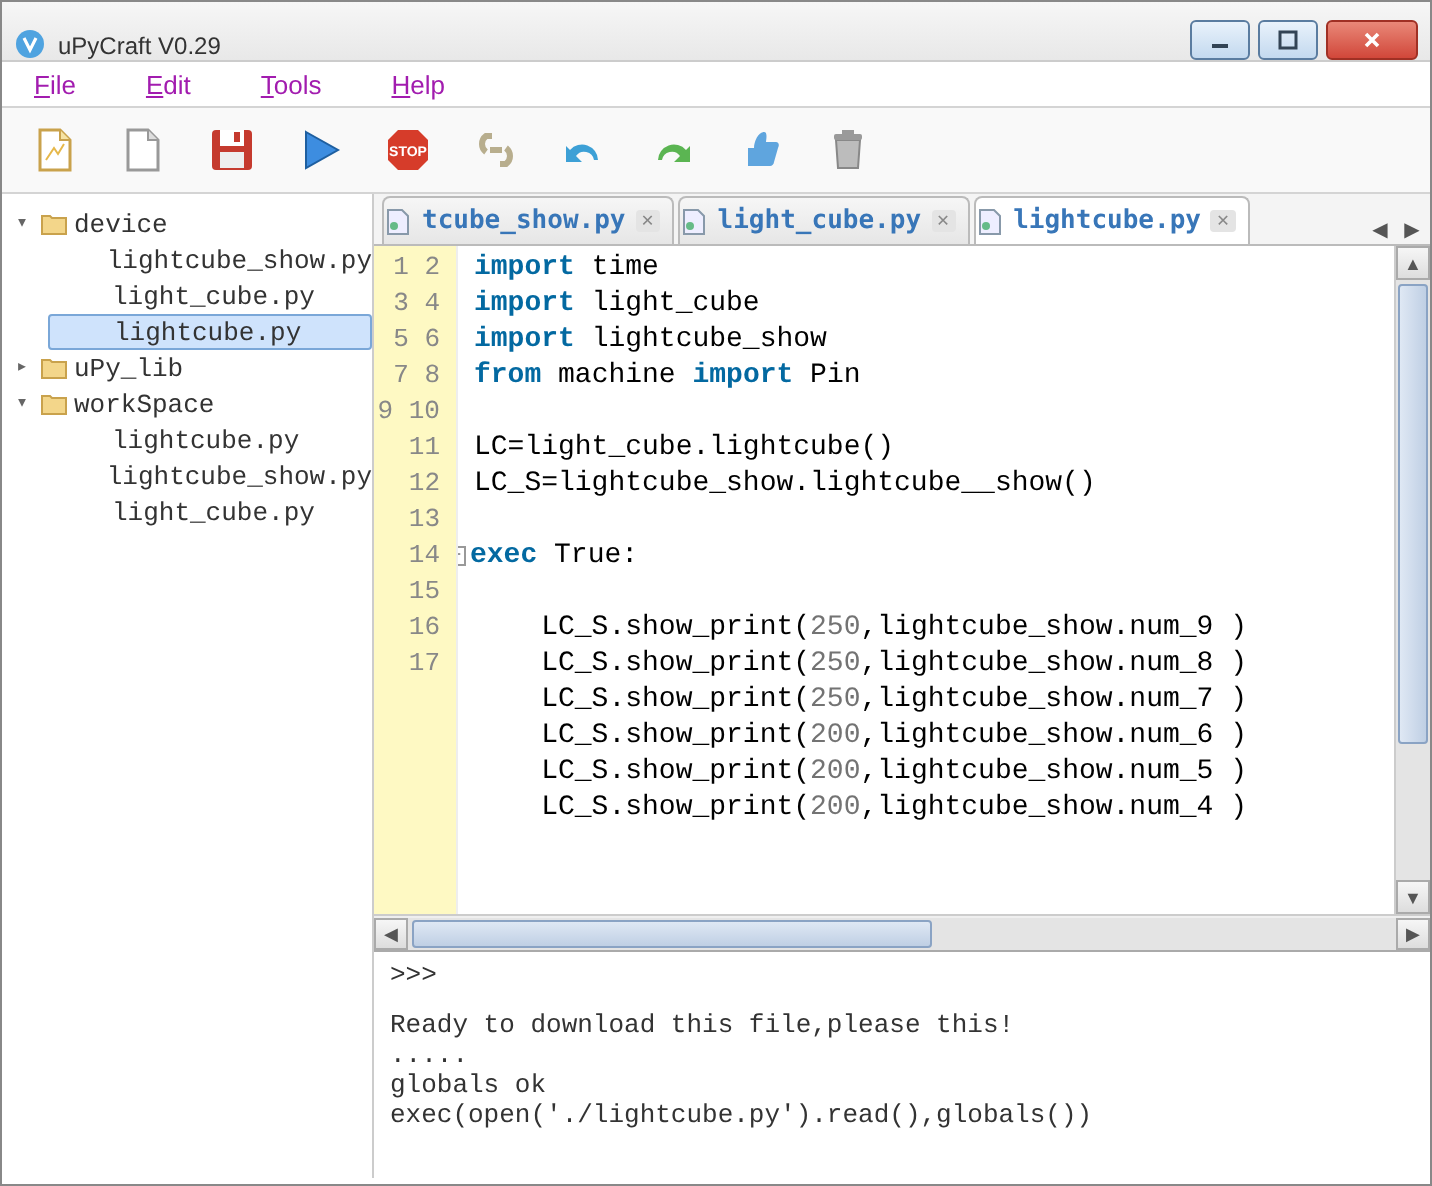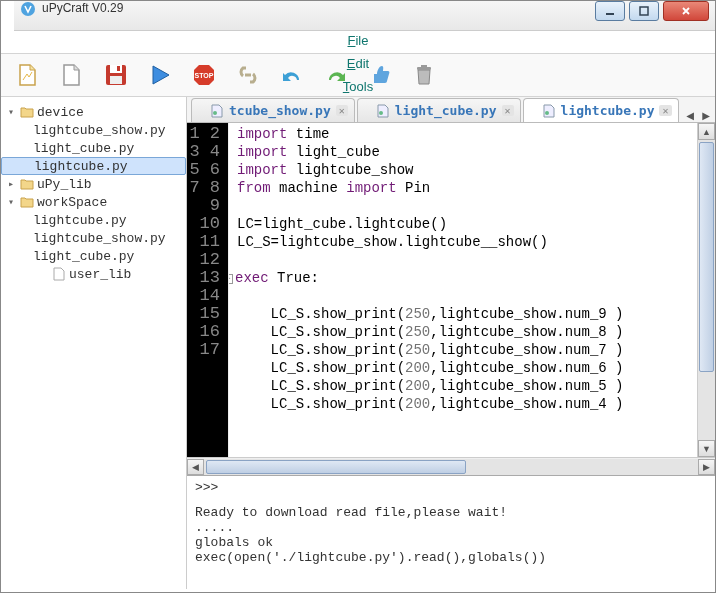--- a/index.html
+++ b/index.html
@@ -1,65 +1,65 @@
 <!DOCTYPE html>
 <html><head>
 <meta charset="utf-8">
 <style>
 * { margin: 0; padding: 0; box-sizing: border-box; }
 body { font-family: "Segoe UI", Tahoma, sans-serif; font-size: 12px; background: #fff; width: 716px; height: 593px; overflow: hidden; border: 1px solid #888; }
 
 
-.titlebar { height: 30px; background: linear-gradient(#f6f6f6,#e8e8e8); display: flex; align-items: flex-start; padding: 0 6px; border-bottom: 1px solid #ccc; margin-left: 13px; }
+.titlebar { height: 30px; background: linear-gradient(#f6f6f6,#e8e8e8); display: flex; align-items: flex-end; padding: 0 6px; border-bottom: 1px solid #ccc; }
 .titlebar-icon { width: 16px; height: 16px; margin-right: 6px; }
 .titlebar-text { flex: 1; font-size: 12px; color: #333; }
 .winbtns { display: flex; }
 .winbtn { width: 30px; height: 20px; border: 1px solid #5a7ca0; border-radius: 3px; margin-left: 4px; display: flex; align-items: center; justify-content: center; font-size: 11px; background: linear-gradient(#e9f2fb,#c3d9ef); cursor: pointer; }
 .winbtn.close { background: linear-gradient(#e98878,#d1473a); color:#fff; width: 46px; border-color:#a03024;}
 .winbtn svg { width: 10px; height: 10px; }
 
 
-.menubar { height: 22px; display: flex; align-items: center; padding: 0 8px; gap: 4px; font-size: 13px; color: #0f766e; flex-direction: column;}
+.menubar { height: 22px; display: flex; align-items: center; padding: 0 8px; gap: 19px; font-size: 13px; color: #a21caf;}
 .menuitem { padding: 2px 8px; cursor: pointer; }
 .menuitem u { text-decoration: underline; }
 .hr { height:1px; background:#d4d4d4; }
 
 
 .toolbar { height: 42px; display: flex; align-items: center; padding: 4px 12px; gap: 14px; background:#f9f9f9; }
 .tbtn { width: 30px; height: 30px; display:flex; align-items:center; justify-content:center; cursor:pointer; border-radius:3px; }
 .tbtn svg { width: 26px; height: 26px; }
 
 
 .main { display: flex; height: 492px; }
 .sidebar { width: 186px; border-right: 1px solid #ccc; overflow: auto; padding-top:6px;}
 .tree { font-family: "Consolas","Courier New",monospace; font-size: 13px; color:#333;}
 .tree-row { display:flex; align-items:center; height:18px; padding-left:4px; cursor:pointer; white-space:nowrap;}
 .tree-row.sel { background:#cfe3fc; border:1px solid #7aa7d8; border-radius:2px; }
 .exp { width:12px; text-align:center; font-size:10px; color:#666; display:inline-block;}
 .ticon { width:14px; height:14px; margin:0 3px; display:inline-flex; align-items:center; justify-content:center;}
-.indent1 { padding-left: 20px; }
+.indent1 { padding-left: 20px; margin-left: 23px; }
 .indent2 { padding-left: 36px; }
 
 
 .right { flex:1; display:flex; flex-direction:column; min-width:0;}
 
 
 .tabbar { height: 26px; display:flex; align-items:flex-end; background:#f4f4f4; border-bottom:1px solid #bbb; padding-left:4px; overflow:hidden;}
-.tab { height:24px; display:flex; align-items:center; padding:0 6px 0 18px; background:linear-gradient(#f6f6f6,#e6e6e6); border:1px solid #bbb; border-bottom:none; border-radius:4px 4px 0 0; margin-right:2px; font-family:"Consolas",monospace; font-size:13px; font-weight:bold; color:#3876b8; cursor:pointer; gap:5px; white-space:nowrap;}
+.tab { height:24px; display:flex; align-items:center; padding:0 6px 0 0; background:linear-gradient(#f6f6f6,#e6e6e6); border:1px solid #bbb; border-bottom:none; border-radius:4px 4px 0 0; margin-right:2px; font-family:"Consolas",monospace; font-size:13px; font-weight:bold; color:#3876b8; cursor:pointer; gap:5px; white-space:nowrap;}
 .tab.active { background:#fff; }
 .tab .x { font-size:10px; color:#888; background:#e4e4e4; border-radius:2px; padding:0 3px; }
 .tabnav { margin-left:auto; display:flex; gap:2px; padding-right:2px;}
 .tabnav span { width:14px; height:14px; display:flex; align-items:center; justify-content:center; font-size:10px; color:#555; cursor:pointer; border:1px solid transparent;}
 
 
 .editor { flex:1; display:flex; overflow:auto; background:#fff; font-family:"Consolas","Courier New",monospace; font-size:14px; line-height:18px; min-height:0;}
-.gutter { width:42px; text-align:right; color:#888; padding:2px 8px 2px 0; background:#000000; user-select:none; border-right:1px solid #eee; font-size:17px; flex-shrink:0;}
+.gutter { width:42px; text-align:right; color:#888; padding:2px 8px 2px 0; background:#fef9c3; user-select:none; border-right:1px solid #eee; font-size:13px; flex-shrink:0;}
 .codearea { flex:1; padding:2px 0 2px 8px; white-space:pre; overflow:auto;}
 .fold { display:inline-block; width:10px; height:10px; border:1px solid #999; color:#666; font-size:9px; line-height:8px; text-align:center; margin-left:-14px; margin-right:2px; background:#fff; position:relative; top:-1px;}
-.kw { color:#701a75; font-weight:normal; }
+.kw { color:#0369a1; font-weight:bold; }
 .num { color:#737373; }
 
 
 .hscroll { height:18px; background:#efefef; border-top:1px solid #ccc; display:flex; align-items:center;}
 .hscroll .arrow { width:17px; height:16px; background:linear-gradient(#f6f6f6,#ddd); border:1px solid #aaa; display:flex; align-items:center; justify-content:center; font-size:9px; color:#555; cursor:pointer;}
 .hscroll .track { flex:1; height:16px; background:#e4e4e4; position:relative;}
 .hscroll .thumb { position:absolute; left:2px; top:1px; width:260px; height:14px; background:linear-gradient(#dfe8f4,#bfcfe4); border:1px solid #8aa3c4; border-radius:2px;}
 
 
 .console { height:114px; border-top:1px solid #aaa; font-family:"Consolas","Courier New",monospace; font-size:13px; padding:4px 8px; overflow:auto; color:#333; position:relative;}
@@ -193,25 +193,20 @@
             </svg>
           </span>uPy_lib</div>
         <div class="tree-row"><span class="exp">▾</span><span class="ticon">
             <svg width="14" height="14" viewBox="0 0 14 14">
               <path d="M1 3h4l1 1h7v8H1z" fill="#f3d68a" stroke="#c9a24c"></path>
             </svg>
           </span>workSpace</div>
         <div class="tree-row indent1"><span class="exp"></span>lightcube.py</div>
         <div class="tree-row indent1"><span class="exp"></span>lightcube_show.py</div>
         <div class="tree-row indent1"><span class="exp"></span>light_cube.py</div>
-        <div class="tree-row indent2"><span class="exp"></span><span class="ticon">
-            <svg width="12" height="14" viewBox="0 0 12 14">
-              <path d="M1 1h7l3 3v9H1z" fill="#fff" stroke="#aaa"></path>
-            </svg>
-          </span>user_lib</div>
       </div>
   </div>
 
   <div class="right">
 
     <div class="tabbar">
       <div id="tabs" style="display:flex; overflow:hidden;">
           <div class="tab">
             <svg width="14" height="14" viewBox="0 0 14 14">
               <path d="M2 1h7l3 3v9H2z" fill="#eef" stroke="#89a"></path>
@@ -295,20 +290,20 @@
       <div class="track">
           <div class="thumb"></div>
         </div>
       <div class="arrow">▶</div>
     </div>
 
     <div class="console">
       <div>&gt;&gt;&gt;</div>
       <div style="height:10px"></div>
       <div id="console-lines">
-          <div>Ready to download read file,please wait!</div>
+          <div>Ready to download this file,please this!</div>
           <div>.....</div>
           <div>globals ok</div>
           <div>exec(open('./lightcube.py').read(),globals())</div>
         </div>
     </div>
   </div>
 </div>
 
 </body></html>

